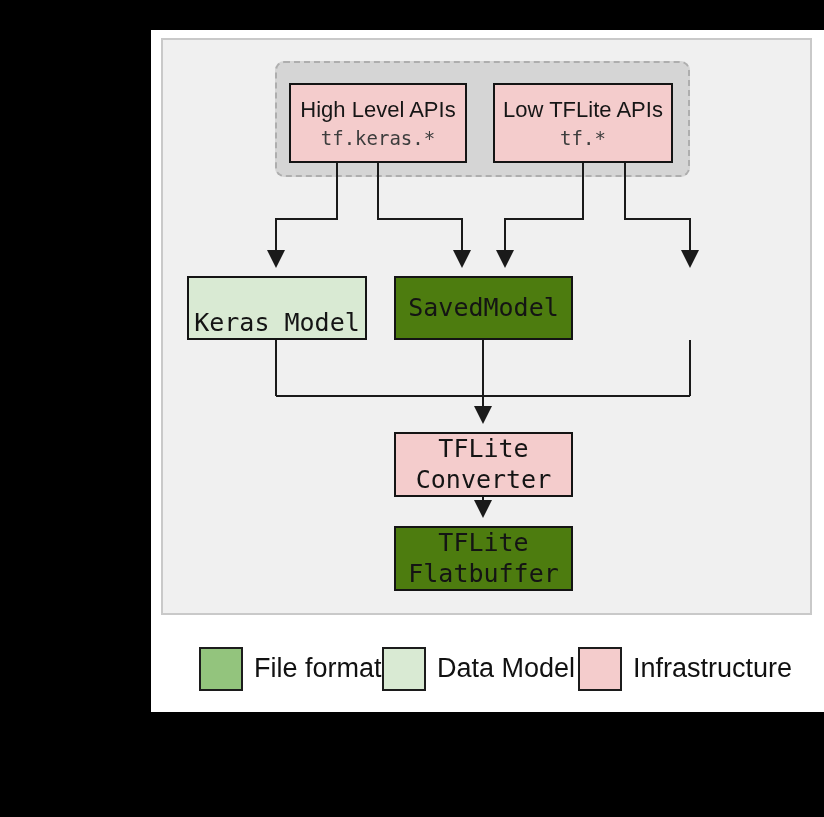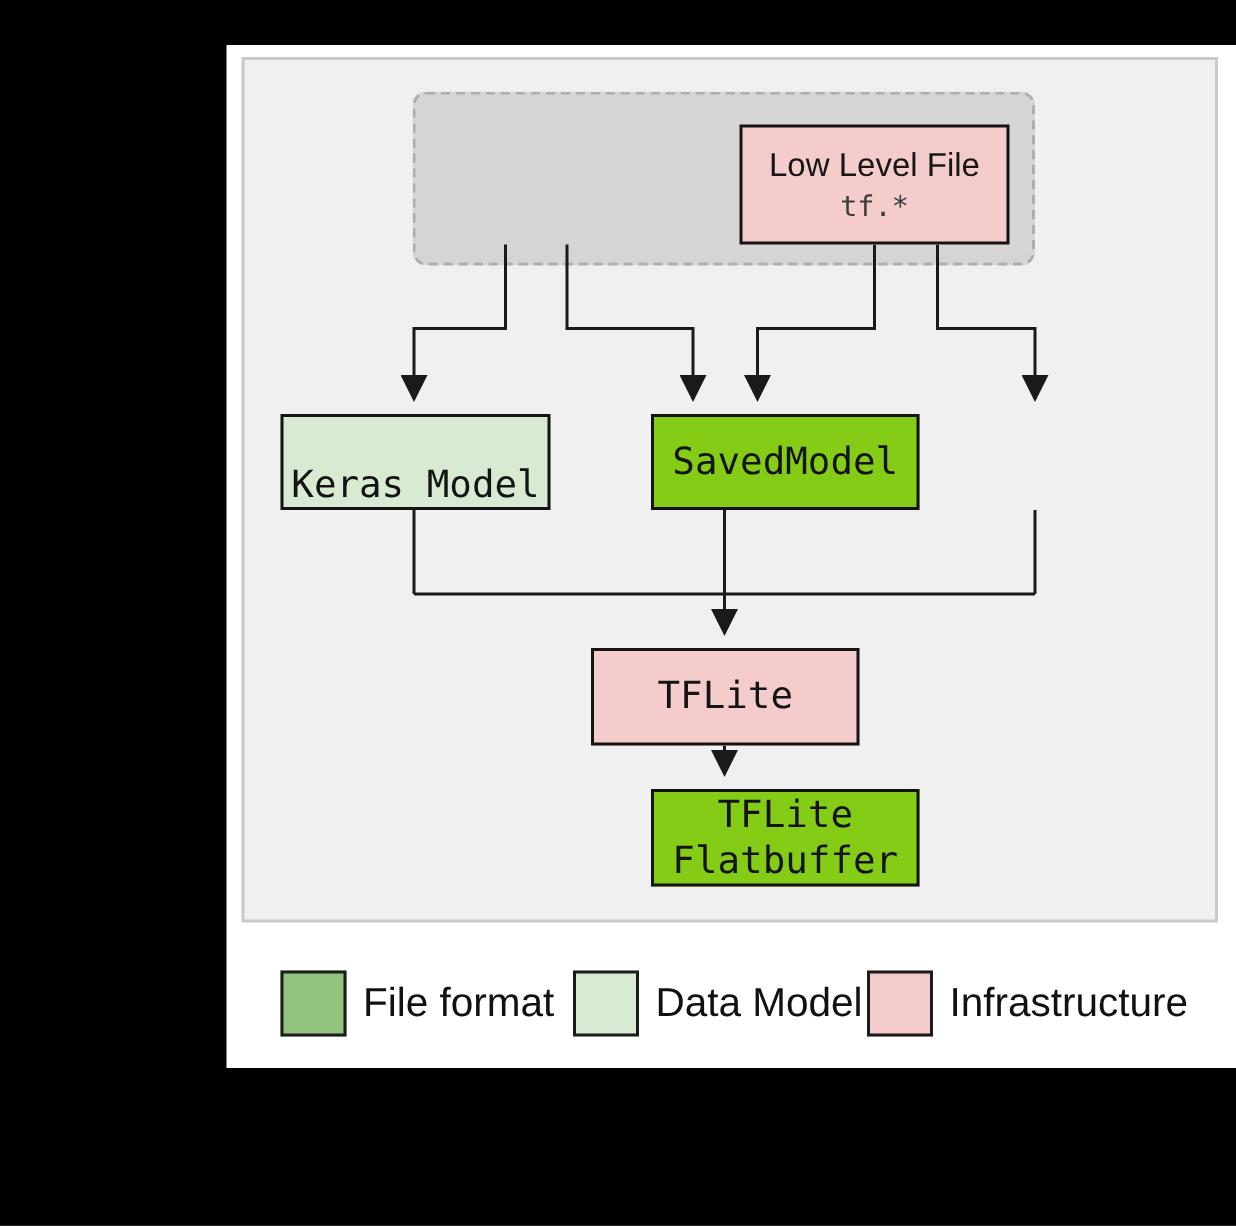--- a/index.html
+++ b/index.html
@@ -7,40 +7,40 @@
          font-family:"Liberation Sans",sans-serif;}
   .abs{position:absolute;box-sizing:border-box;}
   .white-canvas{left:151px;top:30px;width:673px;height:682px;background:#ffffff;}
   .panel{left:161px;top:38px;width:651px;height:577px;background:#f0f0f0;
          border:2px solid #c9c9c9;}
   .dashed-group{left:275px;top:61px;width:415px;height:116px;background:#d5d5d5;
                 border:2px dashed #aeaeae;border-radius:9px;}
   .node{border:2px solid #141414;display:flex;flex-direction:column;
         align-items:center;justify-content:center;text-align:center;color:#141414;}
   .pink{background:#f4cccc;}
-  .green{background:#84cc16;margin-left:40px;}
+  .green{background:#4d7c0f;}
   .lightgreen{background:#d9ead3;}
   .api-box{width:178px;height:80px;top:83px;}
   .api-title{font-size:22px;color:#161616;line-height:1.2;}
   .api-sub{font-family:"DejaVu Sans Mono",monospace;font-size:19px;color:#3d3d3d;
            margin-top:3px;}
   .mono-label{font-family:"DejaVu Sans Mono",monospace;font-size:25px;line-height:1.22;}
   .box-high{left:289px;}
   .box-low{left:493px;width:180px;}
   .box-keras{left:187px;top:276px;width:180px;height:64px;justify-content:flex-end;}
   .box-saved{left:394px;top:276px;width:179px;height:64px;}
   .box-concrete{left:601px;top:276px;width:179px;height:64px;}
   .box-converter{left:394px;top:432px;width:179px;height:65px;}
   .box-flatbuffer{left:394px;top:526px;width:179px;height:65px;}
   .wires{left:0;top:0;width:824px;height:817px;pointer-events:none;}
   .legend-item{top:646px;height:45px;display:flex;align-items:center;}
   .legend-swatch{width:44px;height:44px;border:2px solid #1c1c1c;box-sizing:border-box;
                  flex:0 0 auto;}
   .legend-label{margin-left:11px;font-size:27px;color:#111;white-space:nowrap;}
-  .li-1{left:187px;} .li-2{left:382px;} .li-3{left:578px;}
+  .li-1{left:199px;} .li-2{left:382px;} .li-3{left:578px;}
 </style>
 </head>
 <body>
 
 <div class="stage">
 
   <div class="abs white-canvas"></div>
   <div class="abs panel"></div>
   <div class="abs dashed-group"></div>
 
@@ -56,34 +56,39 @@
       <polyline points="583,163 583,219 505,219 505,266" marker-end="url(#ah)"></polyline>
       <polyline points="625,163 625,219 690,219 690,266" marker-end="url(#ah)"></polyline>
       <line x1="276" y1="340" x2="276" y2="396"></line>
       <line x1="690" y1="340" x2="690" y2="396"></line>
       <line x1="276" y1="396" x2="690" y2="396"></line>
       <polyline points="483,340 483,422" marker-end="url(#ah)"></polyline>
       <polyline points="483,497 483,516" marker-end="url(#ah)"></polyline>
     </g>
   </svg>
 
+  <div class="abs node pink api-box box-high">
+    <div class="api-title">High Level APIs</div>
+    <div class="api-sub">tf.keras.*</div>
+  </div>
   <div class="abs node pink api-box box-low">
-    <div class="api-title">Low Level File</div>
+    <div class="api-title">Low TFLite APIs</div>
     <div class="api-sub">tf.*</div>
   </div>
 
   <div class="abs node lightgreen box-keras">
     <div class="mono-label">Keras Model</div>
   </div>
   <div class="abs node green box-saved">
     <div class="mono-label">SavedModel</div>
   </div>
 
   <div class="abs node pink box-converter">
     <div class="mono-label">TFLite</div>
+    <div class="mono-label">Converter</div>
   </div>
   <div class="abs node green box-flatbuffer">
     <div class="mono-label">TFLite</div>
     <div class="mono-label">Flatbuffer</div>
   </div>
 
   <div class="abs legend-item li-1">
     <div class="legend-swatch" style="background: rgb(147, 196, 125);"></div>
     <div class="legend-label">File format</div>
   </div>

